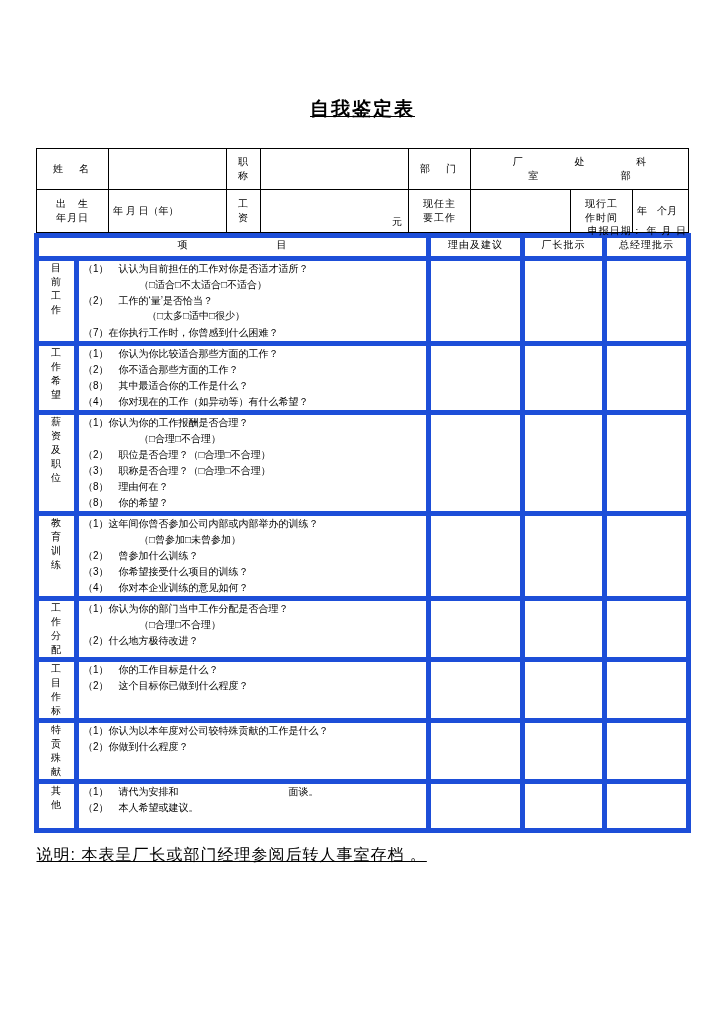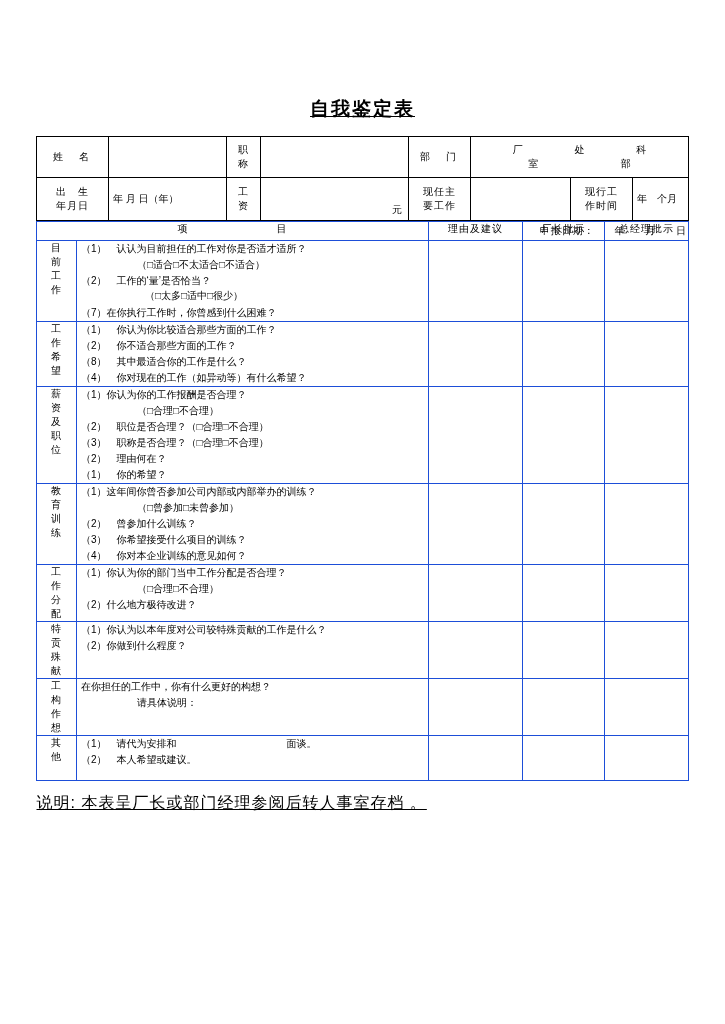--- a/index.html
+++ b/index.html
@@ -29,26 +29,26 @@
     text-decoration: underline;
     font-weight: bold;
   }
   .date-line {
     position: absolute;
     top: 128px;
     right: 38px;
     font-size: 10px;
     letter-spacing: 1px;
   }
-  .date-line span { margin-left: 16px; }
+  .date-line span { }
 
   table.main {
     border-collapse: collapse;
     width: 652px;
-    margin: 14px auto 0 auto;
+    margin: 26px auto 0 auto;
     table-layout: fixed;
     padding-left: 34px;
   }
   table.main td {
     border: 1px solid #000;
     font-size: 10px;
     padding: 2px 4px;
     vertical-align: middle;
   }
   .lbl {
@@ -80,21 +80,21 @@
   }
 
   
   table.body {
     border-collapse: collapse;
     width: 652px;
     margin: 0 auto;
     table-layout: fixed;
   }
   table.body td {
-    border: 1px solid #1d4ed8;
+    border: 5px solid #1d4ed8;
     font-size: 10px;
     vertical-align: top;
     padding: 0 4px;
   }
   td.sec-label {
     text-align: center;
     vertical-align: middle;
     letter-spacing: 1px;
     line-height: 14px;
     font-size: 10px;
@@ -224,22 +224,22 @@
       <td></td>
     </tr>
 
     <tr>
       <td class="sec-label" style="height:90px">薪<br>资<br>及<br>职<br>位</td>
       <td class="sec-content">
         <div class="itm">（1）你认为你的工作报酬是否合理？</div>
         <div class="itm indent1">（□合理□不合理）</div>
         <div class="itm">（2）　职位是否合理？（□合理□不合理）</div>
         <div class="itm">（3）　职称是否合理？（□合理□不合理）</div>
-        <div class="itm">（2）　理由何在？</div>
-        <div class="itm">（1）　你的希望？</div>
+        <div class="itm">（8）　理由何在？</div>
+        <div class="itm">（8）　你的希望？</div>
       </td>
       <td></td>
       <td></td>
       <td></td>
     </tr>
 
     <tr>
       <td class="sec-label" style="height:74px">教<br>育<br>训<br>练</td>
       <td class="sec-content">
         <div class="itm">（1）这年间你曾否参加公司内部或内部举办的训练？</div>
@@ -258,42 +258,42 @@
       <td class="sec-content">
         <div class="itm">（1）你认为你的部门当中工作分配是否合理？</div>
         <div class="itm indent1">（□合理□不合理）</div>
         <div class="itm">（2）什么地方极待改进？</div>
       </td>
       <td></td>
       <td></td>
       <td></td>
     </tr>
 
+    <tr>
+      <td class="sec-label" style="height:44px">工　目<br>作　标</td>
+      <td class="sec-content">
+        <div class="itm">（1）　你的工作目标是什么？</div>
+        <div class="itm">（2）　这个目标你已做到什么程度？</div>
+      </td>
+      <td></td>
+      <td></td>
+      <td></td>
+    </tr>
 
     <tr>
       <td class="sec-label" style="height:44px">特　贡<br>殊　献</td>
       <td class="sec-content">
         <div class="itm">（1）你认为以本年度对公司较特殊贡献的工作是什么？</div>
         <div class="itm">（2）你做到什么程度？</div>
       </td>
       <td></td>
       <td></td>
       <td></td>
     </tr>
 
-    <tr>
-      <td class="sec-label" style="height:46px">工　构<br>作　想</td>
-      <td class="sec-content">
-        <div class="itm">在你担任的工作中，你有什么更好的构想？</div>
-        <div class="itm indent1">请具体说明：</div>
-      </td>
-      <td></td>
-      <td></td>
-      <td></td>
-    </tr>
 
     <tr>
       <td class="sec-label" style="height:44px">其<br>他</td>
       <td class="sec-content">
         <div class="itm">（1）　请代为安排和　　　　　　　　　　　面谈。</div>
         <div class="itm">（2）　本人希望或建议。</div>
       </td>
       <td></td>
       <td></td>
       <td></td>

